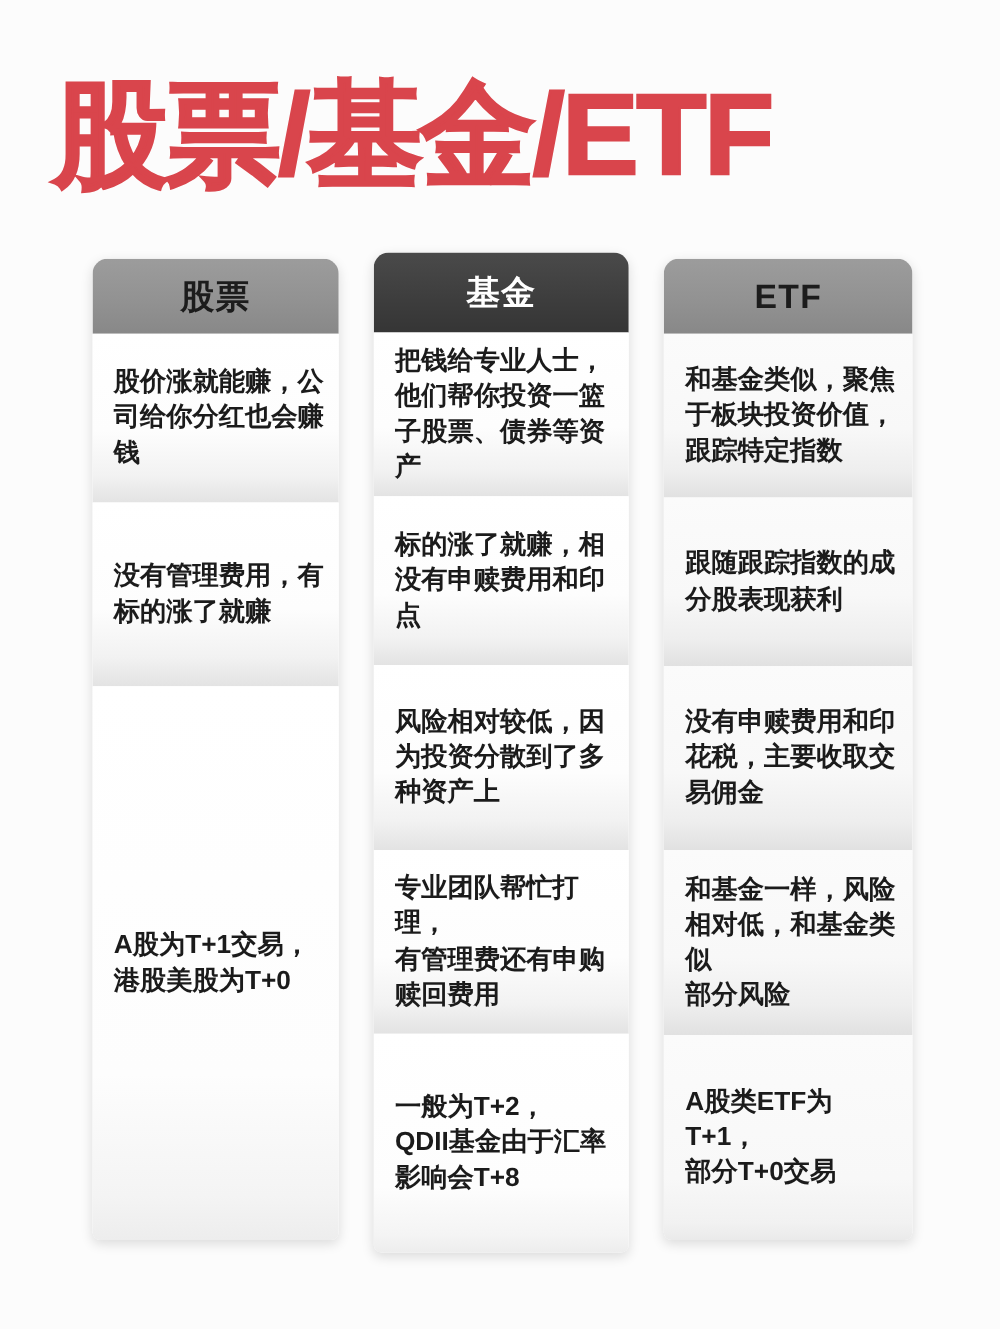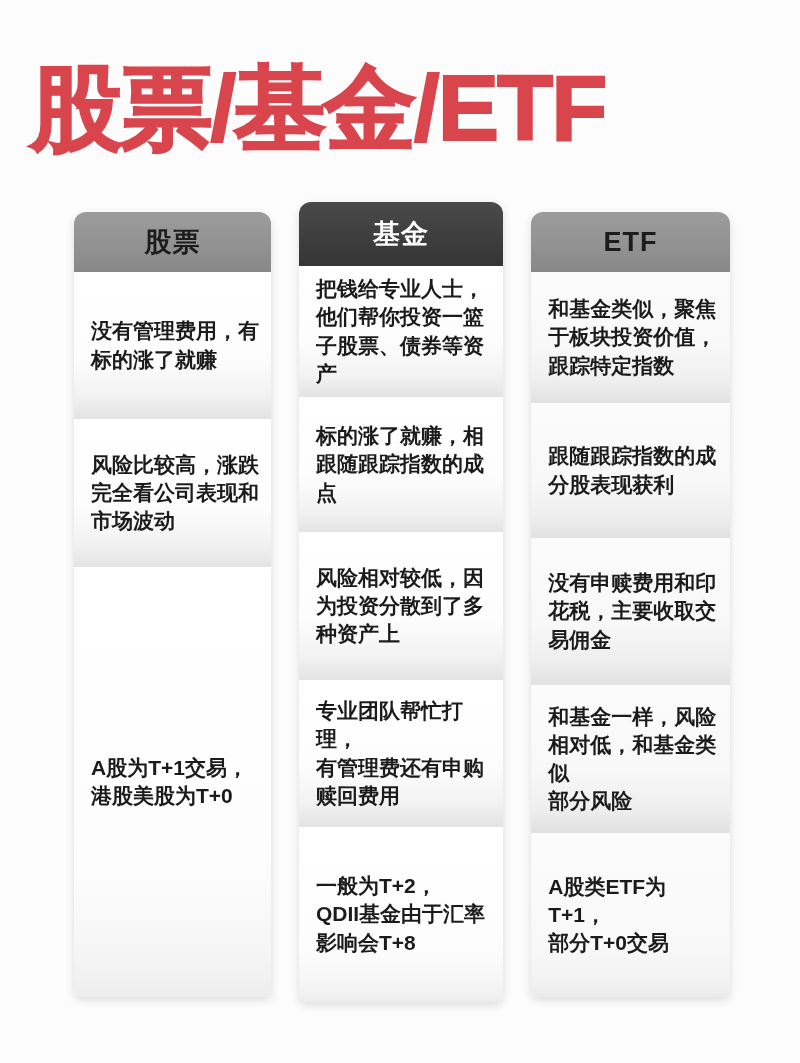--- a/index.html
+++ b/index.html
@@ -5,36 +5,36 @@
   * { margin:0; padding:0; box-sizing:border-box; }
   html,body { width:800px; height:1063px; }
   body {
     position:relative;
     background:#fcfcfc;
     font-family:"Liberation Sans","DejaVu Sans",sans-serif;
     overflow:hidden;
   }
   .page-title {
     position:absolute;
-    top:58px; left:0; width:636px;
+    top:58px; left:12px; width:636px;
     text-align:center;
     font-size:92px;
     font-weight:900;
     letter-spacing:-2px;
     line-height:1.1;
     color:#d9454c;
     -webkit-text-stroke:2px #d9454c;
   }
   .cards {
     position:absolute;
     top:207px; left:74px;
     width:656px;
     display:flex;
     gap:28px;
-    align-items:center;
+    align-items:flex-start;
   }
   .card {
     background:#ffffff;
     border-radius:12px 12px 6px 6px;
     box-shadow:0 3px 9px rgba(0,0,0,0.13);
     display:flex;
     flex-direction:column;
     height:785px;
     overflow:hidden;
   }
@@ -86,37 +86,37 @@
 </style>
 </head>
 <body>
 
 <h1 class="page-title">股票/基金/ETF</h1>
 
 <div class="cards">
 
   <div class="card col-1">
     <div class="card-header header-light">股票</div>
+    <div class="cell r2">股价涨就能赚，公
+司给你分红也会赚
+钱</div>
     <div class="cell r3">没有管理费用，有
 标的涨了就赚</div>
-    <div class="cell r4">风险比较高，涨跌
-完全看公司表现和
-市场波动</div>
     <div class="cell r5">A股为T+1交易，
 港股美股为T+0</div>
   </div>
 
   <div class="card col-2">
     <div class="card-header header-dark">基金</div>
     <div class="cell r1">把钱给专业人士，
 他们帮你投资一篮
 子股票、债券等资
 产</div>
     <div class="cell r2">标的涨了就赚，相
-跟随跟踪指数的成
+没有申赎费用和印
 点</div>
     <div class="cell r4">风险相对较低，因
 为投资分散到了多
 种资产上</div>
     <div class="cell r3">专业团队帮忙打理，
 有管理费还有申购
 赎回费用</div>
     <div class="cell r5">一般为T+2，
 QDII基金由于汇率
 影响会T+8</div>

